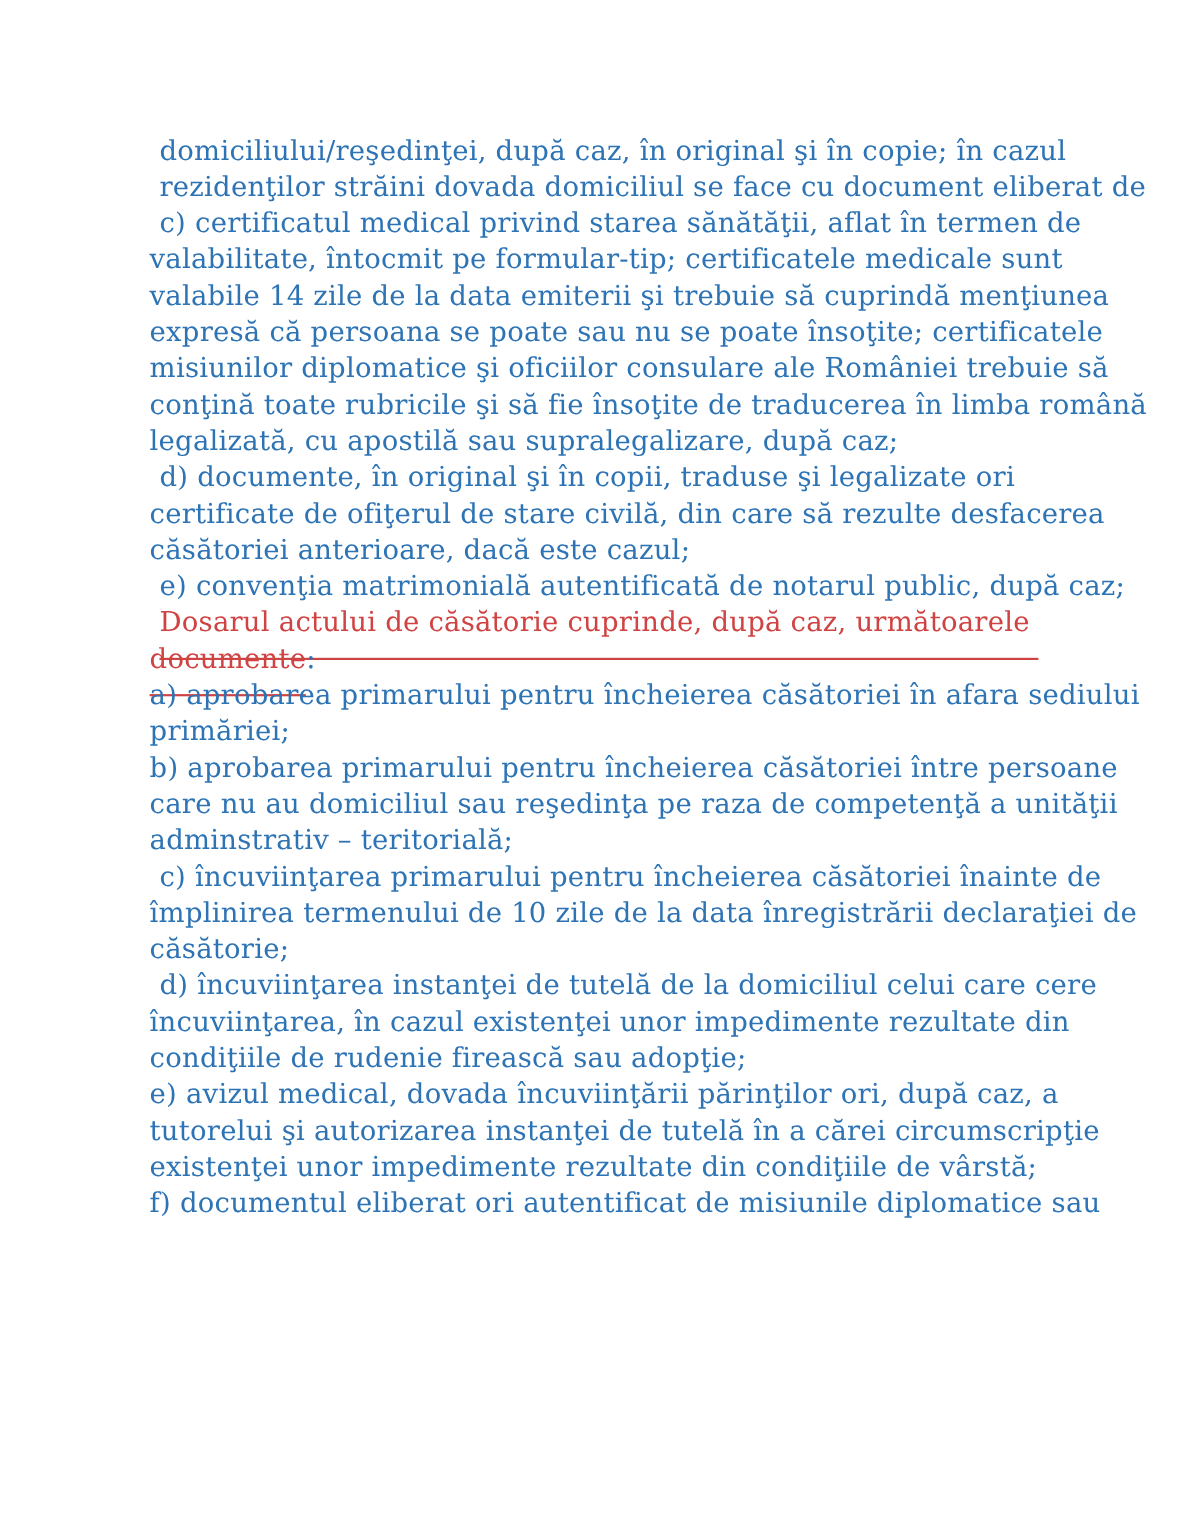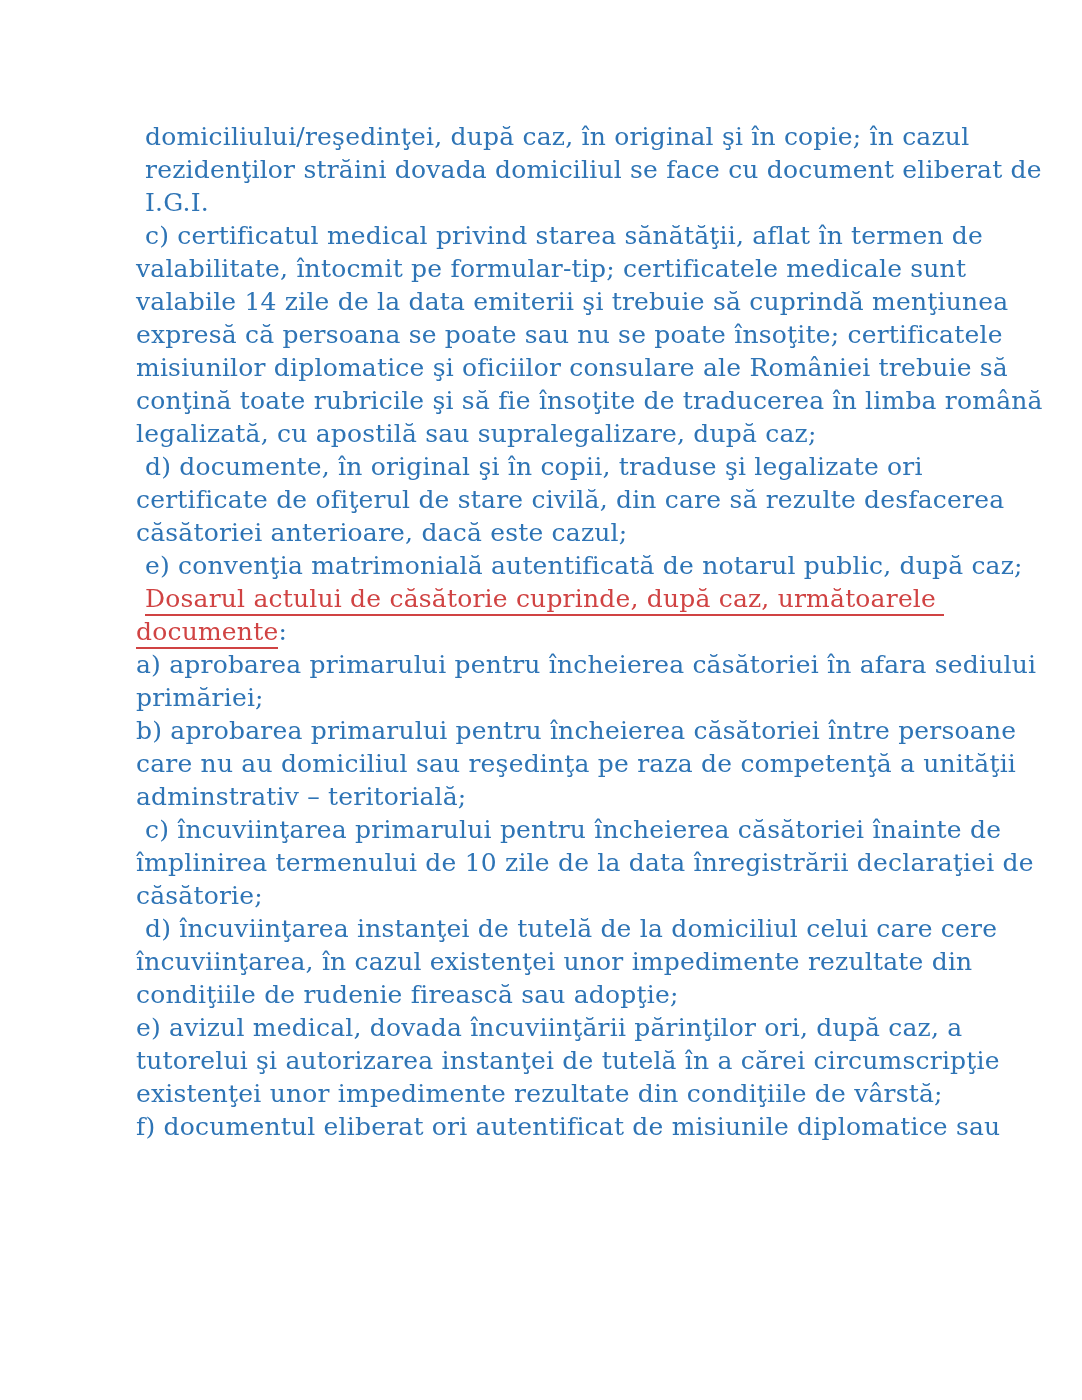--- a/index.html
+++ b/index.html
@@ -38,31 +38,30 @@
   }
   .text-line.indent-1 {
     padding-left: 9px;
   }
   .seg-blue {
     color: var(--blue, #2e74b5);
   }
   .seg-red-underline {
     color: var(--red, #d04343);
     border-bottom: 2px solid var(--red, #d04343);
-    padding-bottom: 1px;
+    padding-bottom: 18px;
   }
 </style>
 </head>
 <body>
 
 <div class="doc-page">
   <div class="doc-body">
       <div class="text-line indent-1"><span class="seg-blue">domiciliului/reşedinţei, după caz, în original şi în copie; în cazul</span></div>
       <div class="text-line indent-1"><span class="seg-blue">rezidenţilor străini dovada domiciliul se face cu document eliberat de</span></div>
-      <div class="text-line indent-1"><span class="seg-blue">I.G.I.</span></div>
       <div class="text-line indent-1"><span class="seg-blue">c) certificatul medical privind starea sănătăţii, aflat în termen de</span></div>
       <div class="text-line"><span class="seg-blue">valabilitate, întocmit pe formular-tip; certificatele medicale sunt</span></div>
       <div class="text-line"><span class="seg-blue">valabile 14 zile de la data emiterii şi trebuie să cuprindă menţiunea</span></div>
       <div class="text-line"><span class="seg-blue">expresă că persoana se poate sau nu se poate însoţite; certificatele</span></div>
       <div class="text-line"><span class="seg-blue">misiunilor diplomatice şi oficiilor consulare ale României trebuie să</span></div>
       <div class="text-line"><span class="seg-blue">conţină toate rubricile şi să fie însoţite de traducerea în limba română</span></div>
       <div class="text-line"><span class="seg-blue">legalizată, cu apostilă sau supralegalizare, după caz;</span></div>
       <div class="text-line indent-1"><span class="seg-blue">d) documente, în original şi în copii, traduse şi legalizate ori</span></div>
       <div class="text-line"><span class="seg-blue">certificate de ofiţerul de stare civilă, din care să rezulte desfacerea</span></div>
       <div class="text-line"><span class="seg-blue">căsătoriei anterioare, dacă este cazul;</span></div>

